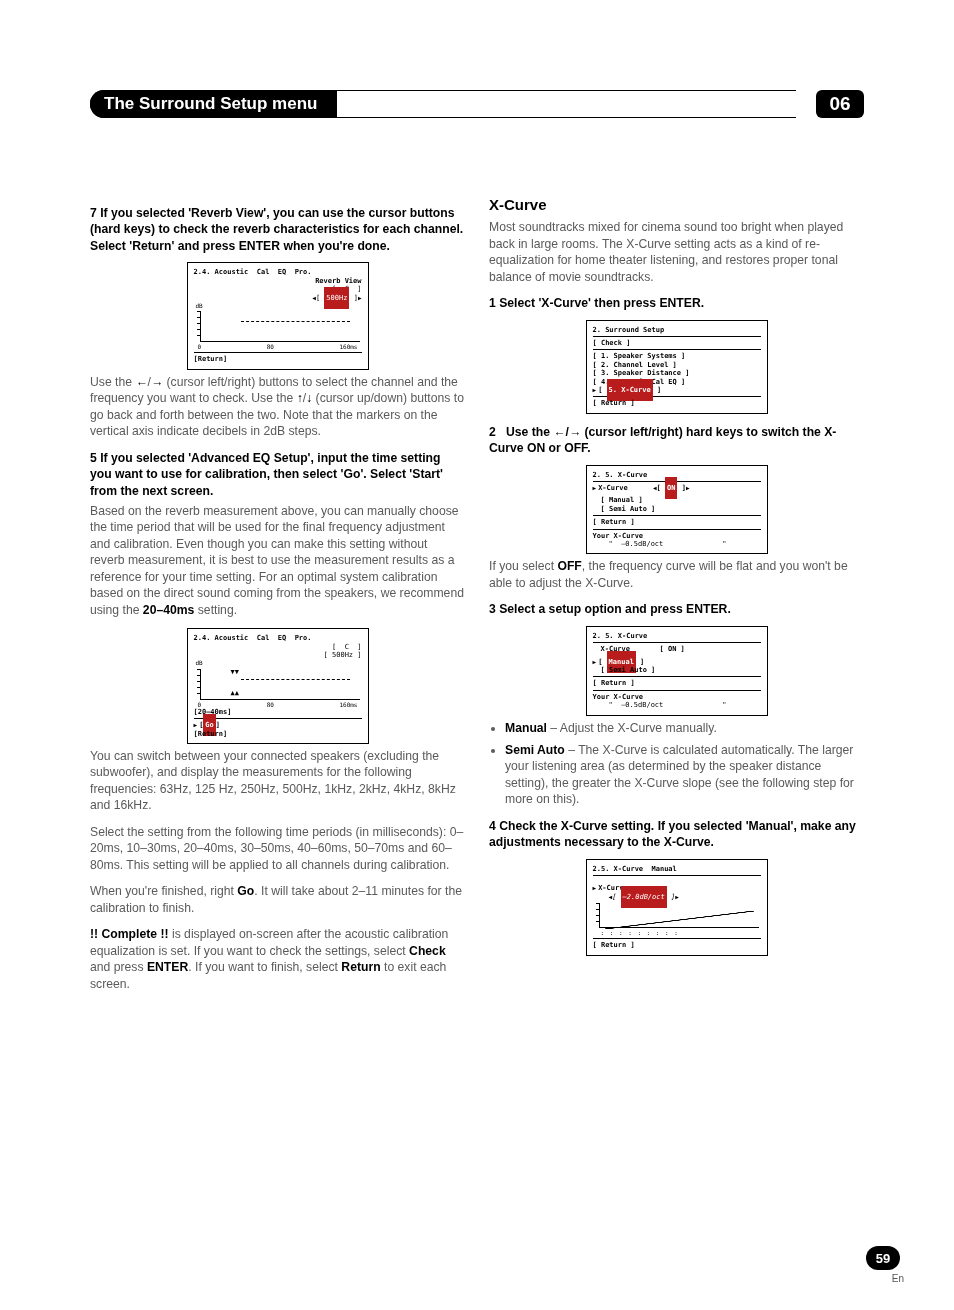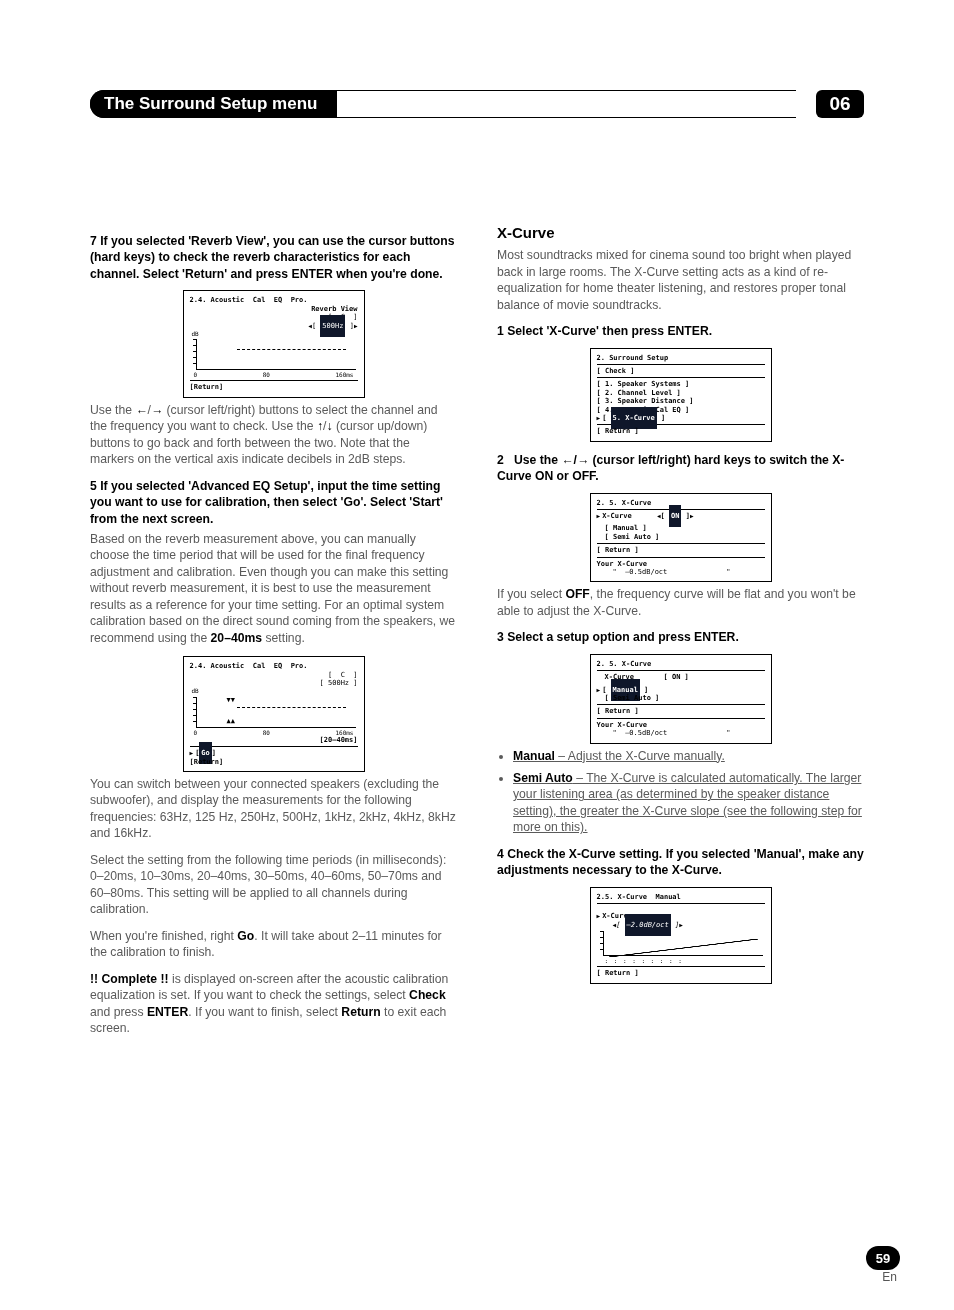--- a/index.html
+++ b/index.html
@@ -12,21 +12,21 @@
   .page {
     width: 954px;
     height: 1310px;
     box-sizing: border-box;
     padding: 90px 90px 40px 90px;
     position: relative;
   }
   .chapter-bar {
     display: flex;
     align-items: center;
-    margin-bottom: 105px;
+    margin-bottom: 77px;
     text-align: right;
   }
   .chapter-title-wrap {
     flex: 1;
     position: relative;
     height: 28px;
     display: flex;
     align-items: center;
   }
   .chapter-title-wrap::before {
@@ -57,21 +57,21 @@
     width: 48px;
     height: 28px;
     border-radius: 6px;
     display: flex;
     align-items: center;
     justify-content: center;
     margin-left: 20px;
   }
   .columns {
     display: flex;
-    gap: 40px;
+    gap: 24px;
   }
   .col {
     flex: 1;
     font-size: 12.2px;
     line-height: 1.35;
     color: #5a5a5a;
   }
   .step-head {
     color: #000;
     font-weight: bold;
@@ -93,21 +93,21 @@
     margin: 8px auto 0 auto;
     font-family: monospace;
     font-size: 7px;
     line-height: 1.2;
     color: #000;
     padding: 5px 6px 5px 6px;
     box-sizing: border-box;
   }
   .osd .t { font-weight: bold; }
   .osd .row { white-space: pre; }
-  .osd .sel { background:#0f172a; color:#fff; padding:7px 2px; }
+  .osd .sel { background:#b91c1c; color:#fff; padding:7px 2px; }
   .osd .pointer::before { content:"\25B6"; margin-right:2px; font-size:6px; }
   .osd .left-tri::before { content:"\25C0"; font-size:6px; }
   .osd .right-tri::after { content:"\25B6"; font-size:6px; }
   .osd .divider { border-top:1px solid #000; margin:2px 0; height:0; }
   .osd-graph {
     border-left:1px solid #000;
     border-bottom:1px solid #000;
     height:30px;
     margin:2px 2px 1px 6px;
     position:relative;
@@ -116,44 +116,44 @@
   .osd-ax { font-size:6px; display:flex; justify-content:space-between; padding:0 4px 0 4px; }
   .osd-graph .dashed { position:absolute; top:10px; left:40px; right:10px; border-top:1.5px dashed #000; }
   .osd-graph .marker-up { position:absolute; bottom:1px; font-size:7px; }
   .osd-graph .marker-dn { position:absolute; top:-1px; font-size:7px; }
   .osd-graph2 .slope {
     position:absolute; left:5px; right:5px; top:8px; height:18px;
     background: linear-gradient(to bottom right, transparent 48%, #000 49%, #000 51%, transparent 52%);
   }
   .osd-dots { font-size:6px; letter-spacing:1px; padding-left:8px; }
 
-  ul.bullets { margin:4px 0 8px 16px; padding:0;text-decoration:underline; }
+  ul.bullets { margin:4px 0 8px 16px; padding:0; }
   ul.bullets li { margin-bottom:6px; }
   ul.bullets li b.lead { color:#000; }
 
   .page-num-badge {
     position:absolute;
     right: 54px;
     bottom: 40px;
     background:#000;
     color:#fff;
     font-weight:bold;
     font-size:13px;
     width:34px;
     height:24px;
     border-radius:12px;
     display:flex;
     align-items:center;
     justify-content:center;
   }
   .page-lang {
     position:absolute;
-    right: 57px;
+    right: 50px;
     bottom: 26px;
-    font-size:12px;
+    font-size:10px;
     color:#555;
   }
 </style>
 </head>
 <body>
 
 <div class="page">
 
   <div class="chapter-bar">
     <div class="chapter-title-wrap">
@@ -209,21 +209,21 @@
             <div class="tick" style="top:24px"></div>
           <div class="dashed"></div>
           <div class="marker-dn" style="left:30px;">▼▼</div>
           <div class="marker-up" style="left:30px;">▲▲</div>
         </div>
         <div class="osd-ax">
           <span>0</span>
           <span>80</span>
           <span>160ms</span>
         </div>
-        <div class="row t" style="text-align:right;">[20–40ms]</div>
+        <div class="row t" style="text-align:left;">[20–40ms]</div>
         <div class="divider"></div>
         <div class="row t pointer">[<span class="sel">Go</span>]</div>
         <div class="row t">[Return]</div>
       </div>
 
       <div class="body-text">You can switch between your connected speakers (excluding the subwoofer), and display the measurements for the following frequencies: 63Hz, 125 Hz, 250Hz, 500Hz, 1kHz, 2kHz, 4kHz, 8kHz and 16kHz.</div>
       <div class="body-text">Select the setting from the following time periods (in milliseconds): 0–20ms, 10–30ms, 20–40ms, 30–50ms, 40–60ms, 50–70ms and 60–80ms. This setting will be applied to all channels during calibration.</div>
       <div class="body-text"><span>When you're finished, right </span><span class="inline-bold">Go</span><span>. It will take about 2–11 minutes for the calibration to finish.</span></div>
       <div class="body-text"><span class="inline-bold">!! Complete !!</span><span> is displayed on-screen after the acoustic calibration equalization is set. If you want to check the settings, select </span><span class="inline-bold">Check</span><span> and press </span><span class="inline-bold">ENTER</span><span>. If you want to finish, select </span><span class="inline-bold">Return</span><span> to exit each screen.</span></div>
 

